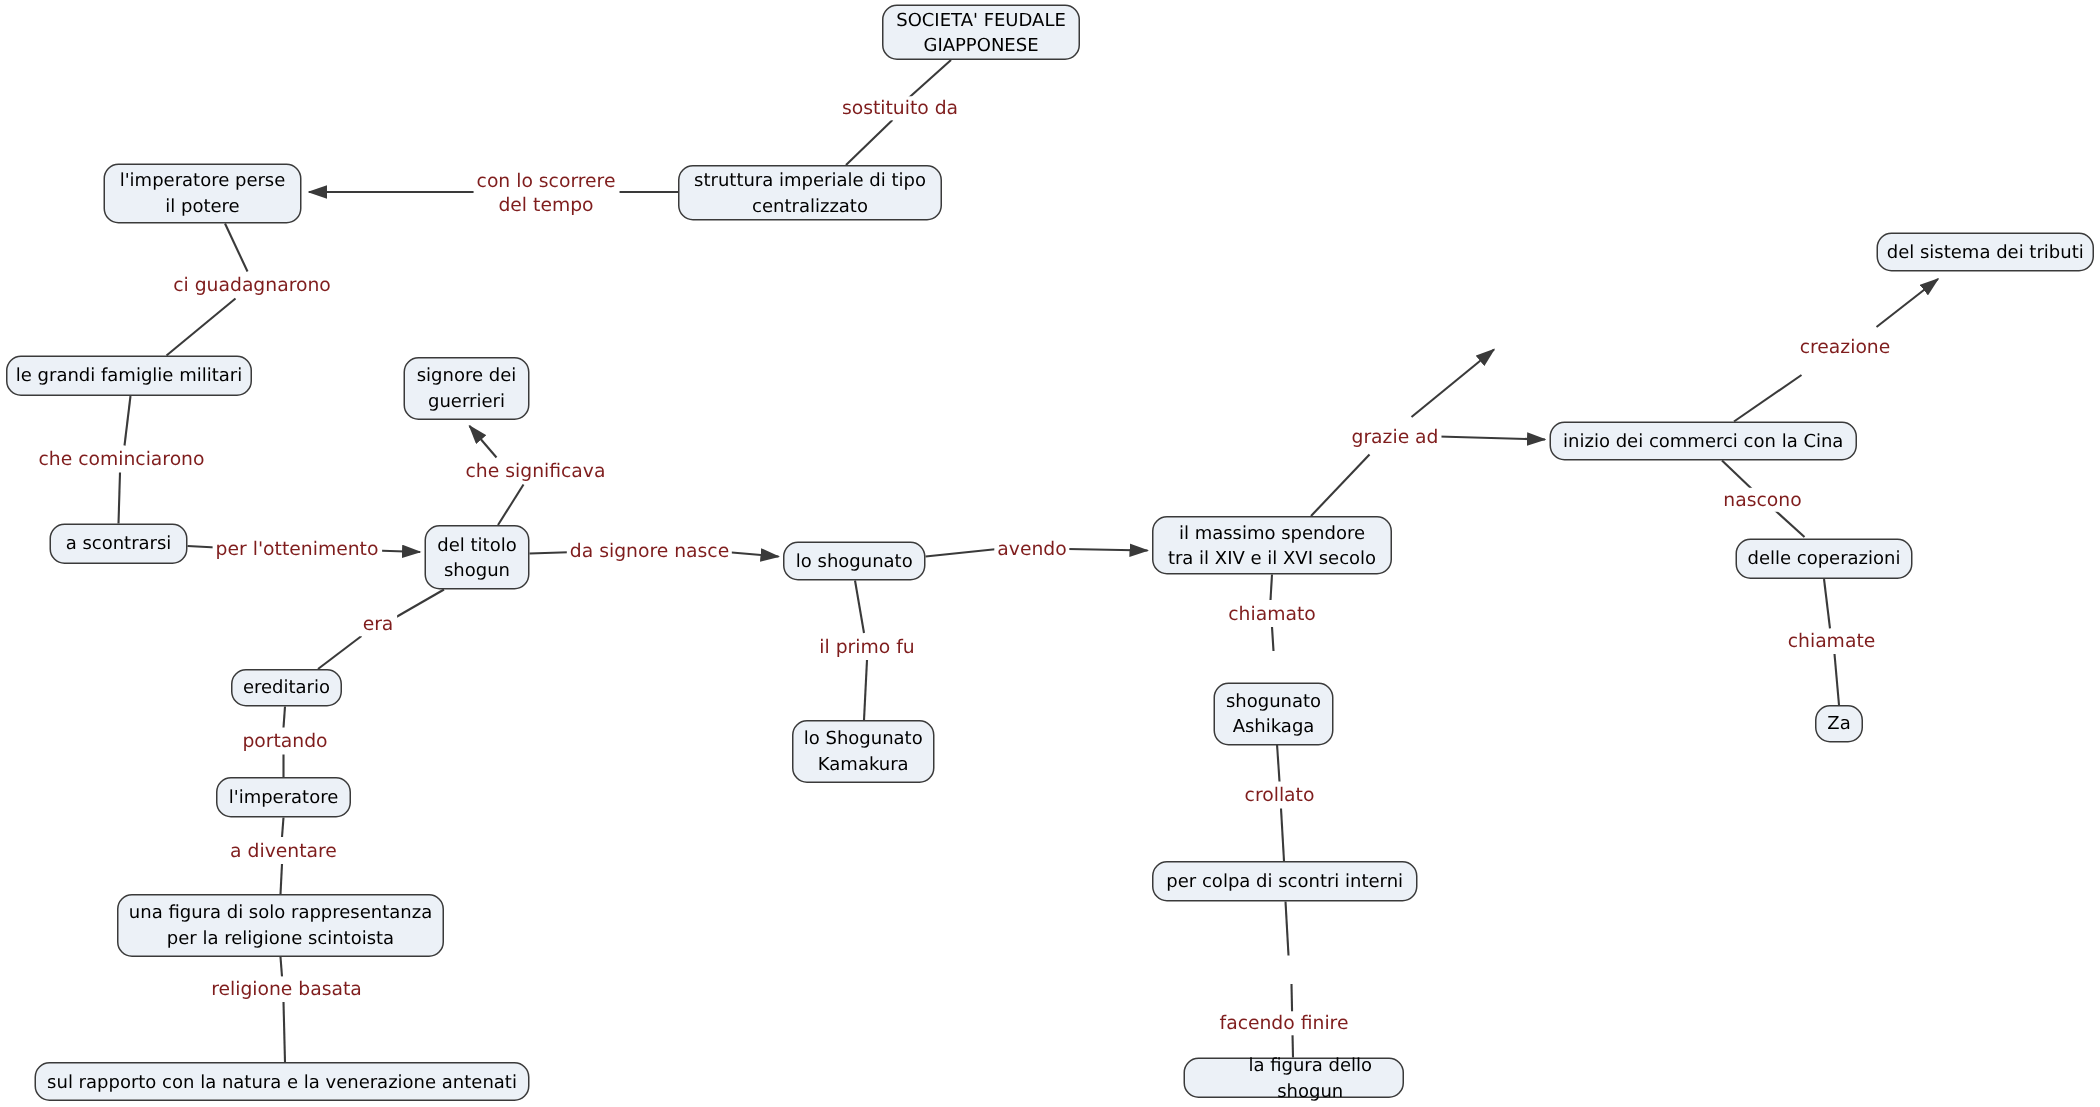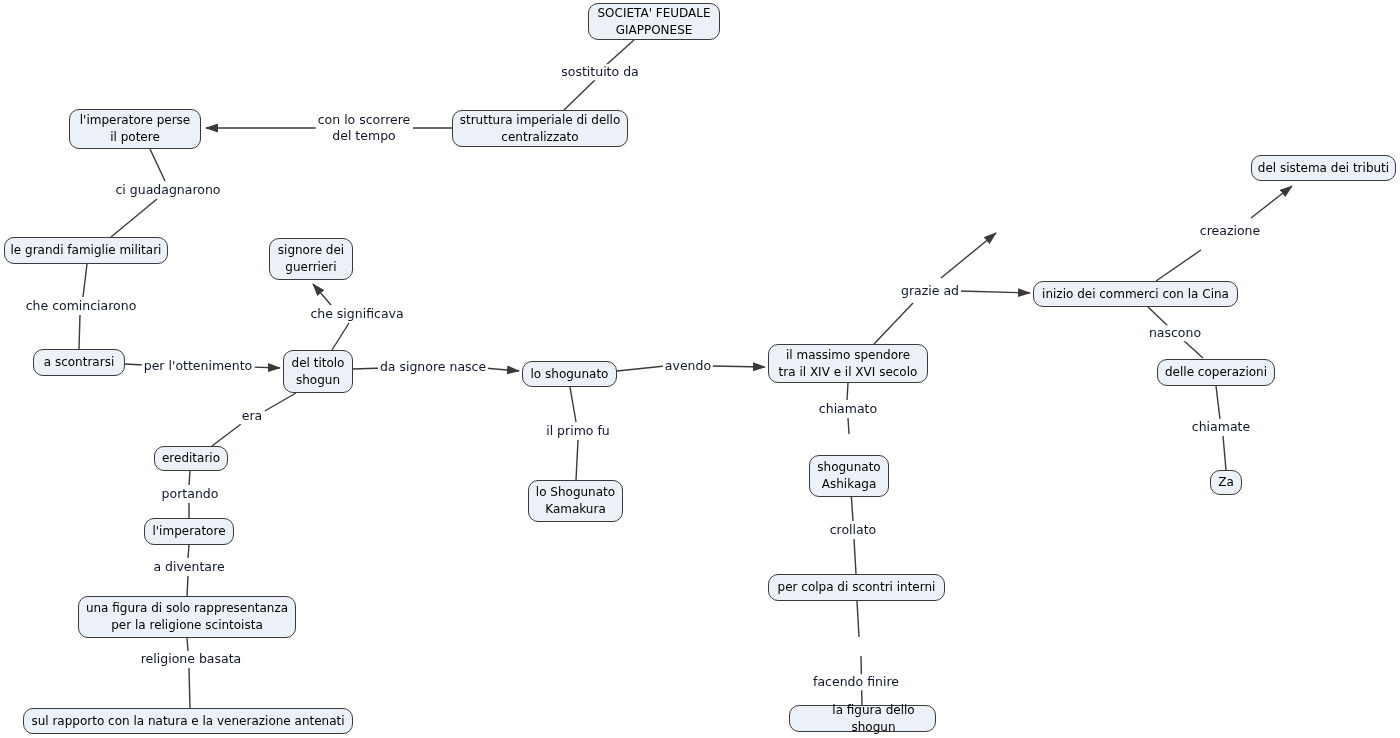--- a/index.html
+++ b/index.html
@@ -12,21 +12,21 @@
   .node {
     position:absolute; box-sizing:border-box;
     background:#ecf1f7; border:1.5px solid #3a3a3a; border-radius:10px;
     display:flex; align-items:center; justify-content:center;
     text-align:center; white-space:pre-line;
     font-size:12px; line-height:1.4; color:#000; padding:1px 3px;
   }
   .edge-label {
     position:absolute; transform:translate(-50%,-50%);
     background:#ffffff; white-space:pre-line; text-align:center;
-    font-size:12.5px; line-height:1.25; color:#0f172a; padding:0 2px;
+    font-size:12.5px; line-height:1.25; color:#7f1d1d; padding:0 2px;
   }
 </style>
 </head>
 <body>
 
 <div id="stage">
   <svg id="edges-svg" xmlns="http://www.w3.org/2000/svg">
     <defs>
       <marker id="arrowhead" markerUnits="userSpaceOnUse" markerWidth="13" markerHeight="9" viewBox="0 0 13 9" refX="12" refY="4.5" orient="auto">
         <path d="M0,0 L13,4.5 L0,9 Z" fill="#3a3a3a"></path>
@@ -90,21 +90,21 @@
     <div class="edge-label" style="left: 1221px; top: 427px;">chiamate</div>
     <div class="edge-label" style="left: 848px; top: 409px;">chiamato</div>
     <div class="edge-label" style="left: 853px; top: 530px;">crollato</div>
     <div class="edge-label" style="left: 856px; top: 682px; text-align: right;">facendo finire</div>
     <div class="edge-label" style="left: 252px; top: 416px;">era</div>
     <div class="edge-label" style="left: 190px; top: 494px;">portando</div>
     <div class="edge-label" style="left: 189px; top: 567px;">a diventare</div>
     <div class="edge-label" style="left: 191px; top: 659px;">religione basata</div>
     <div class="node" style="left: 588px; top: 3px; width: 132px; height: 37px;">SOCIETA' FEUDALE
 GIAPPONESE</div>
-    <div class="node" style="left: 452px; top: 110px; width: 176px; height: 37px;">struttura imperiale di dello
+    <div class="node" style="left: 452px; top: 110px; width: 176px; height: 37px;">struttura imperiale di tipo
 centralizzato</div>
     <div class="node" style="left: 69px; top: 109px; width: 132px; height: 40px;">l'imperatore perse
 il potere</div>
     <div class="node" style="left: 4px; top: 237px; width: 164px; height: 27px;">le grandi famiglie militari</div>
     <div class="node" style="left: 33px; top: 349px; width: 92px; height: 27px;">a scontrarsi</div>
     <div class="node" style="left: 283px; top: 350px; width: 70px; height: 43px;">del titolo
 shogun</div>
     <div class="node" style="left: 269px; top: 238px; width: 84px; height: 42px;">signore dei
 guerrieri</div>
     <div class="node" style="left: 522px; top: 361px; width: 95px; height: 26px;">lo shogunato</div>

